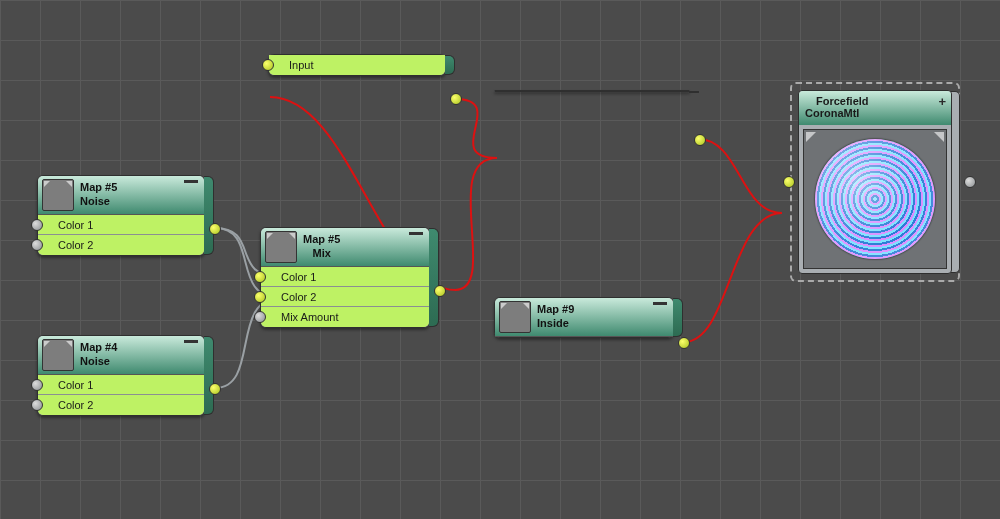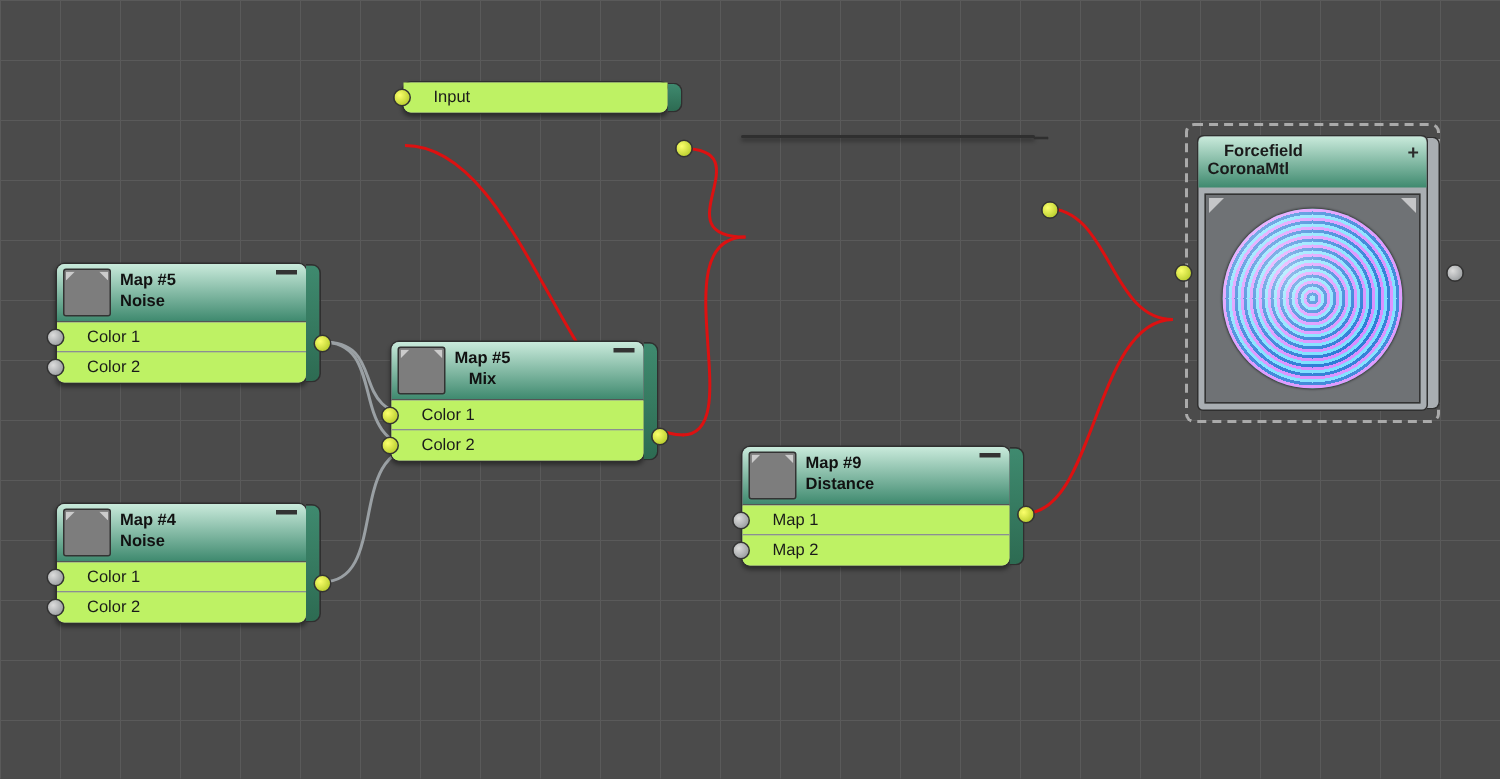--- a/index.html
+++ b/index.html
@@ -269,48 +269,42 @@
   </div>
   <div class="rows">
     <div class="row">
       <span class="port yellow in"></span>
       <span>Color 1</span>
     </div>
     <div class="row">
       <span class="port yellow in"></span>
       <span>Color 2</span>
     </div>
+    <div class="row">
+      <span class="port in"></span>
+      <span>Mix Amount</span>
+    </div>
   </div>
   <span class="port yellow out" style="top:57px;"></span>
 </div>
 
 <div class="node" style="left:494px; top:90px; width:196px;">
   <div class="out-tab"></div>
   <span class="port yellow out" style="top:43px;"></span>
 </div>
 
 <div class="node" style="left:494px; top:297px; width:180px;">
   <div class="out-tab"></div>
   <div class="head">
     <div class="swatch cyan"></div>
     <div class="titles">
       <div class="t1">Map #9</div>
-      <div class="t2">Distance</div>
+      <div class="t2">Inside</div>
     </div>
     <div class="min"></div>
-  </div>
-  <div class="rows">
-    <div class="row">
-      <span class="port in"></span>
-      <span>Map 1</span>
-    </div>
-    <div class="row">
-      <span class="port in"></span>
-      <span>Map 2</span>
-    </div>
   </div>
   <span class="port yellow out" style="top:39px;"></span>
 </div>
 
 <div class="mat-node" style="left:790px; top:82px;">
   <div class="inner">
     <div class="out-tab2"></div>
     <div class="head2">
       <div class="t1">Forcefield</div>
       <div class="t2">CoronaMtl</div>

